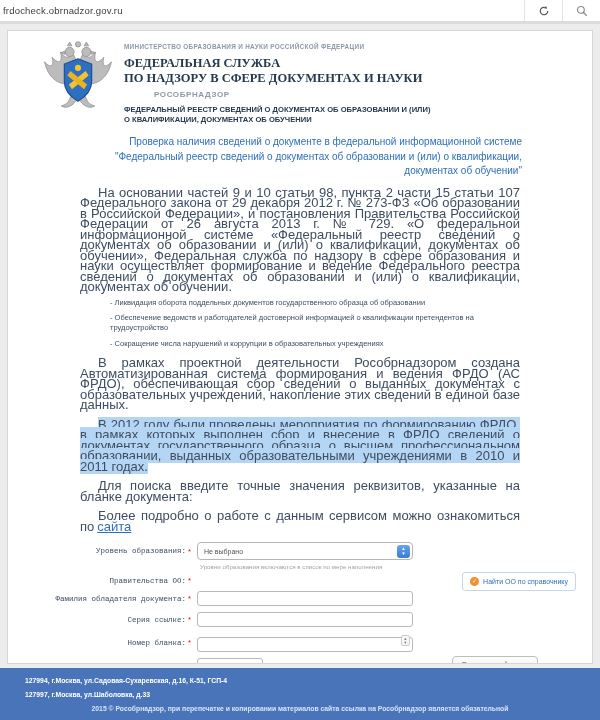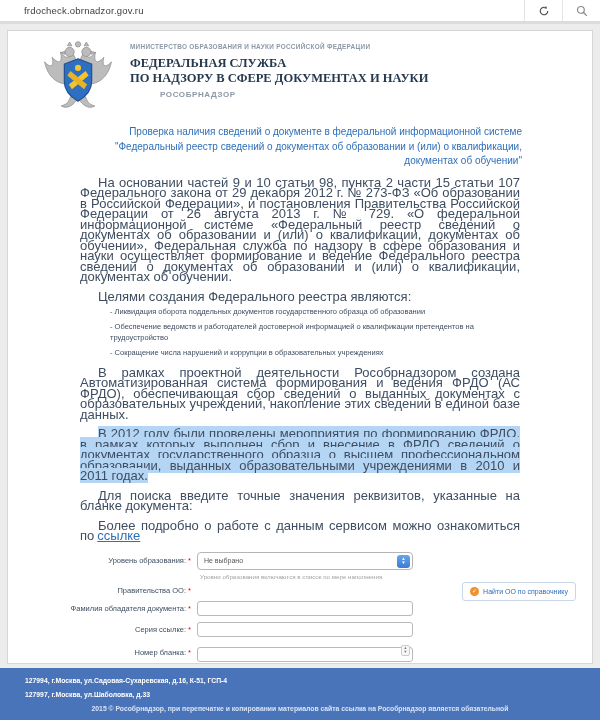--- a/index.html
+++ b/index.html
@@ -3,31 +3,31 @@
 <meta charset="utf-8">
 <style>
   * { margin:0; padding:0; box-sizing:border-box; }
   html,body { width:600px; height:720px; overflow:hidden; background:#ececec;
               font-family:"Liberation Sans", sans-serif; }
 
   
   .browser-bar { height:24px; background:#fff; border-bottom:3px solid #dcdcdc;
                  display:flex; align-items:stretch; }
   .url-text { flex:1; font-size:9.5px; color:#3c3c3c; display:flex; align-items:center;
-              padding-left:24px; letter-spacing:.2px; }
+              padding-left:3px; letter-spacing:.2px; }
   .bar-btn { width:38px; display:flex; align-items:center; justify-content:center;
              border-left:1px solid #e4e4e4; cursor:pointer; }
 
   
   .page { position:relative; height:696px; }
   .panel { position:absolute; left:7px; right:7px; top:6px; height:634px;
            background:#fff; border:1px solid #d6d6d6; padding:8px 30px 0 30px; overflow:hidden; }
 
   
-  .hdr { display:flex; gap:14px; }
+  .hdr { display:flex; gap:8px; }
   .emblem { width:76px; height:76px; flex:none; margin-left:2px; }
   .hdr-text { padding-top:4px; }
   .ministry { font-size:6.4px; font-weight:bold; color:#8d98a7; letter-spacing:.3px; }
   .service { font-family:"Liberation Serif", serif; font-size:12.5px; font-weight:bold;
              color:#25394e; line-height:14.5px; margin-top:6px; }
   .shortname { font-size:8px; font-weight:bold; color:#8d98a7; letter-spacing:.6px; margin-top:5px;padding-left:30px; }
   .registry { font-size:7.6px; font-weight:bold; color:#25394e; line-height:10px; margin-top:6px; }
 
   
   .title { margin:10px 40px 0; text-align:right; font-size:10px; font-weight:normal;
@@ -35,21 +35,21 @@
   .bodytext { margin:4px 42px 0; }
   .bodytext p { font-size:13px; color:#3e4d61; text-align:justify; line-height:10.5px;
                 text-indent:18px; margin-top:9px; }
   .goal { font-size:7.5px; color:#3e4d61; margin:5px 0 0 30px; line-height:10.4px; }
   .hl { background:#b4d5f4; }
   a.lnk { color:#2e6fb8; text-decoration:underline; margin-left:3px; cursor:pointer; }
 
   
   .form { margin-top:10px; }
   .frow { display:flex; align-items:center; margin-bottom:6px; position:relative; }
-  .flabel { width:148px; text-align:right; font-size:7.5px; color:#3e4d61; flex:none; }
+  .flabel { width:148px; text-align:right; font-size:7.5px; color:#3e4d61; flex:none;font-family:Liberation Mono, monospace; }
   .req { color:#cc1111; margin:0 6px 0 2px; font-size:7.5px; }
   .inp { width:216px; height:15px; border:1px solid #b9b9b9; border-radius:3px;
          font-size:7.5px; padding:0 4px; color:#333; background:#fff; }
   .sel { width:216px; height:18px; border:1px solid #b5b5b5; border-radius:4px; background:#fff;
          display:flex; align-items:center; padding:0 18px 0 6px; font-size:7px; color:#555;
          position:relative; cursor:pointer; }
   .stepper { position:absolute; right:2px; top:2px; width:13px; height:13px;
              background:linear-gradient(#6aa5e8,#3a7bd5); border-radius:3px;
              display:flex; flex-direction:column; align-items:center; justify-content:center;
              color:#fff; font-size:4.5px; line-height:4.5px; }
@@ -142,35 +142,38 @@
         <path d="M62 60 L40 42 L36 48 L58 66 Z" fill="#e8b422"></path>
         <circle cx="50" cy="38" r="4" fill="#f3c431"></circle>
       </svg>
       <div class="hdr-text">
         <div class="ministry">МИНИСТЕРСТВО ОБРАЗОВАНИЯ И НАУКИ РОССИЙСКОЙ ФЕДЕРАЦИИ</div>
         <div class="service">
           <div>ФЕДЕРАЛЬНАЯ СЛУЖБА</div>
           <div>ПО НАДЗОРУ В СФЕРЕ ДОКУМЕНТАХ И НАУКИ</div>
         </div>
         <div class="shortname">РОСОБРНАДЗОР</div>
+        <div class="registry">
+          <div>ФЕДЕРАЛЬНЫЙ РЕЕСТР СВЕДЕНИЙ О ДОКУМЕНТАХ ОБ ОБРАЗОВАНИИ И (ИЛИ)</div>
+          <div>О КВАЛИФИКАЦИИ, ДОКУМЕНТАХ ОБ ОБУЧЕНИИ</div>
+        </div>
       </div>
     </div>
 
     <div class="title">Проверка наличия сведений о документе в федеральной информационной системе "Федеральный реестр сведений о документах об образовании и (или) о квалификации, документах об обучении"</div>
 
     <div class="bodytext">
       <p>На основании частей 9 и 10 статьи 98, пункта 2 части 15 статьи 107 Федерального закона от 29 декабря 2012 г. № 273-ФЗ «Об образовании в Российской Федерации», и постановления Правительства Российской Федерации от 26 августа 2013 г. № 729. «О федеральной информационной системе «Федеральный реестр сведений о документах об образовании и (или) о квалификации, документах об обучении», Федеральная служба по надзору в сфере образования и науки осуществляет формирование и ведение Федерального реестра сведений о документах об образовании и (или) о квалификации, документах об обучении.</p>
-      <p>Целями создания Федерального реестра являются:</p>
       <div class="goal">- Ликвидация оборота поддельных документов государственного образца об образовании</div>
       <div class="goal">- Обеспечение ведомств и работодателей достоверной информацией о квалификации претендентов на трудоустройство</div>
       <div class="goal">- Сокращение числа нарушений и коррупции в образовательных учреждениях</div>
       <p>В рамках проектной деятельности Рособрнадзором создана Автоматизированная система формирования и ведения ФРДО (АС ФРДО), обеспечивающая сбор сведений о выданных документах с образовательных учреждений, накопление этих сведений в единой базе данных.</p>
       <p><span class="hl">В 2012 году были проведены мероприятия по формированию ФРДО, в рамках которых выполнен сбор и внесение в ФРДО сведений о документах государственного образца о высшем профессиональном образовании, выданных образовательными учреждениями в 2010 и 2011 годах.</span></p>
       <p>Для поиска введите точные значения реквизитов, указанные на бланке документа:</p>
-      <p><span>Более подробно о работе с данным сервисом можно ознакомиться по</span><a class="lnk">ссылке</a></p>
+      <p><span>Более подробно о работе с данным сервисом можно ознакомиться по</span><a class="lnk">сайта</a></p>
     </div>
 
     <div class="form">
 
       <div class="frow">
         <div class="flabel">Уровень образования:</div>
         <span class="req">*</span>
         <div class="sel">
           <span>Не выбрано</span>
           <span class="stepper">

